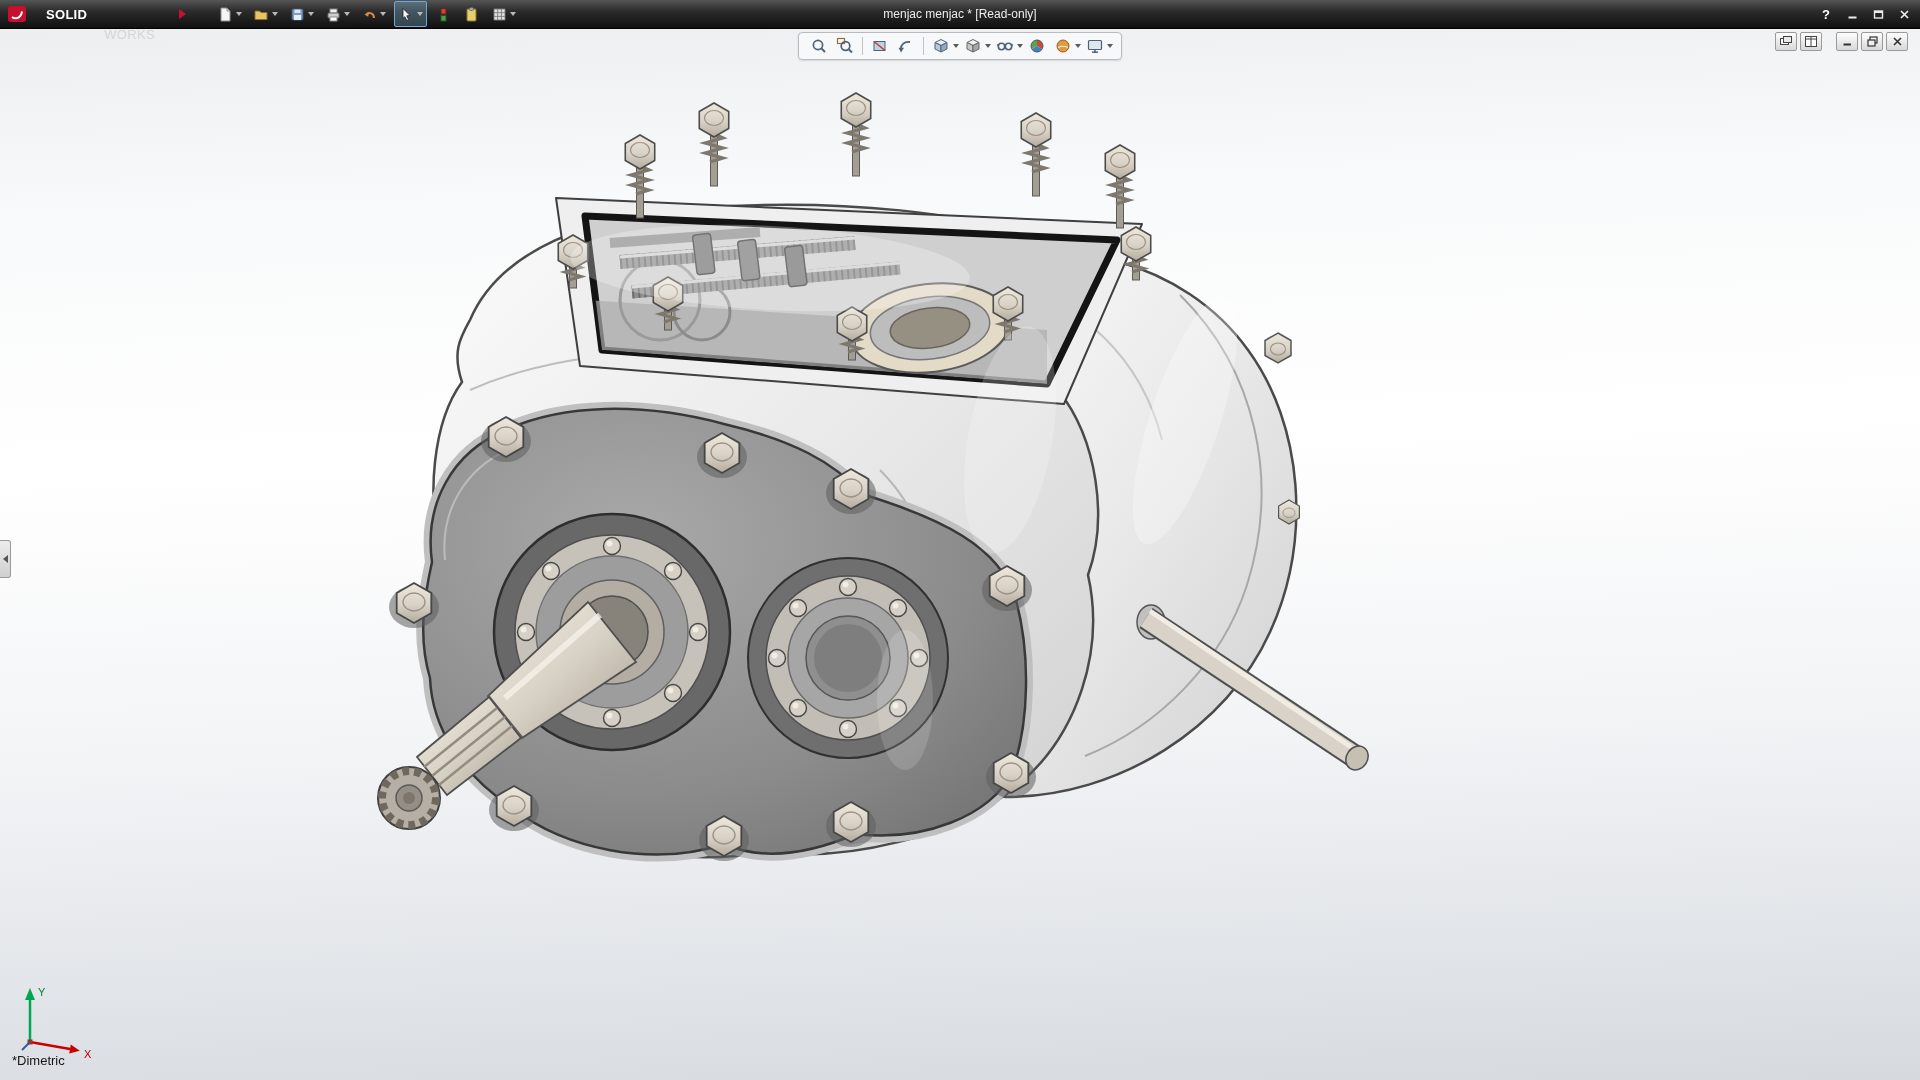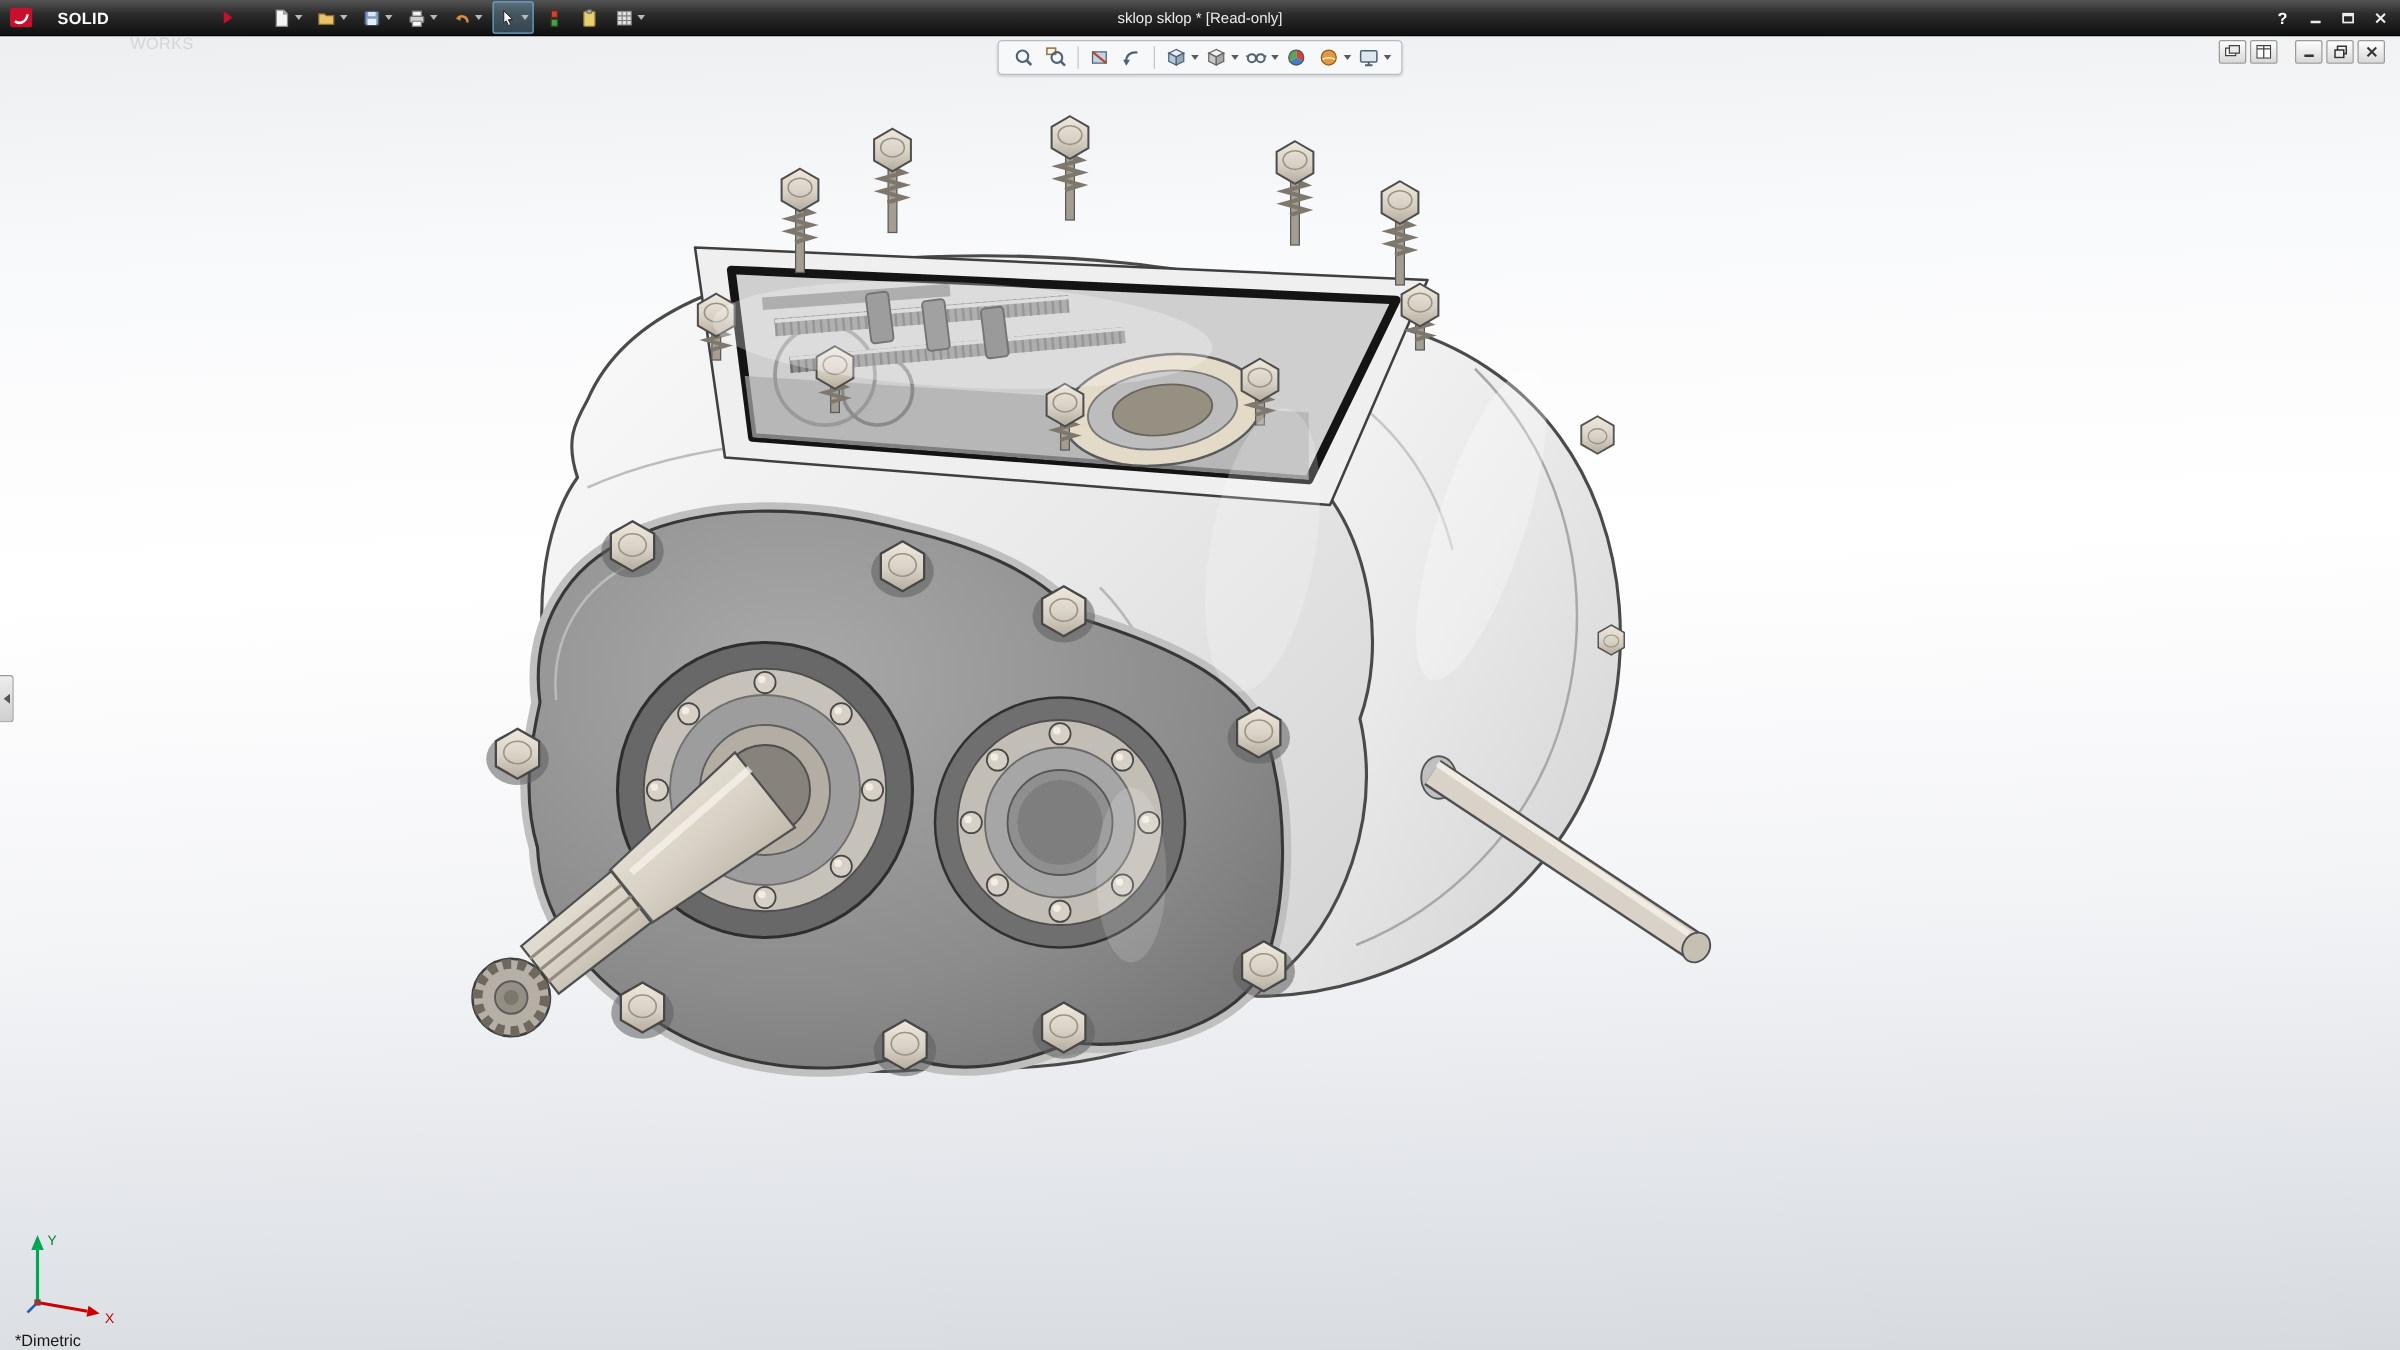--- a/index.html
+++ b/index.html
@@ -48,21 +48,21 @@
 
   
   .panel-tab{position:fixed;left:0;top:540px;width:10px;height:36px;z-index:5;
     background:linear-gradient(#ededed,#cfcfcf);border:1px solid #999;border-left:none;
     border-radius:0 3px 3px 0;display:flex;align-items:center;justify-content:center;}
   .panel-tab .tri{width:0;height:0;border-top:4px solid transparent;border-bottom:4px solid transparent;
     border-right:5px solid #555;}
 
   
   .triad{position:fixed;left:14px;bottom:16px;z-index:5;}
-  .view-label{position:fixed;left:12px;bottom:0;z-index:5;font-size:13px;color:#151515;}
+  .view-label{position:fixed;left:12px;bottom:12px;z-index:5;font-size:13px;color:#151515;}
 </style>
 </head>
 <body>
 
 <div class="viewport-bg"></div>
 
 <svg class="model" viewBox="0 0 1920 1080">
   <defs>
     <linearGradient id="gBody" x1="0" y1="0" x2="1" y2="1">
       <stop offset="0" stop-color="#fbfbfb"></stop>
@@ -333,21 +333,21 @@
     </div>
     <div class="tb-btn">
       <svg width="17" height="17">
         <path d="M3,3 h11 v11 h-11 z" fill="#e0e0e0" stroke="#7d7d7d" stroke-width="0.9"></path>
         <path d="M3,6.7 h11 M3,10.4 h11 M6.7,3 v11 M10.4,3 v11" fill="none" stroke="#7d7d7d" stroke-width="0.9"></path>
       </svg>
         <span class="car"></span>
     </div>
   </div>
 
-  <div class="tb-title">sklop sklop * [Read-only]</div>
+  <div class="tb-title">menjac menjac * [Read-only]</div>
 
   <div class="win-controls">
     <div class="win-btn">
       <span class="help-glyph">?</span>
     </div>
     <div class="win-btn">
       <svg width="11" height="11">
           <line x1="1.5" y1="8.5" x2="9.5" y2="8.5" stroke="#ececec" stroke-width="2"></line>
         </svg>
     </div>

